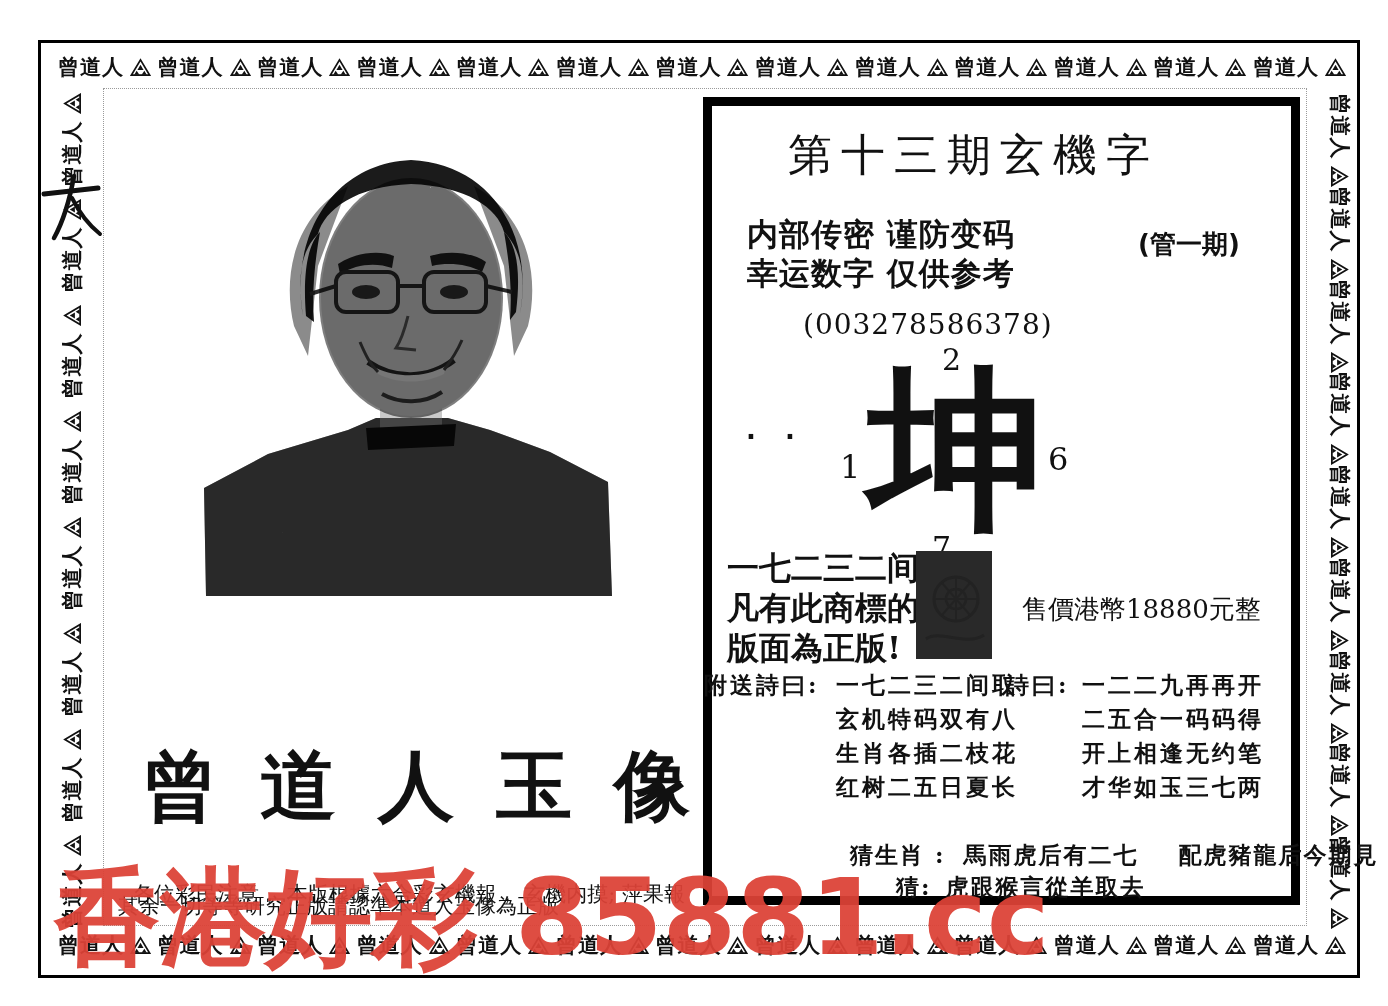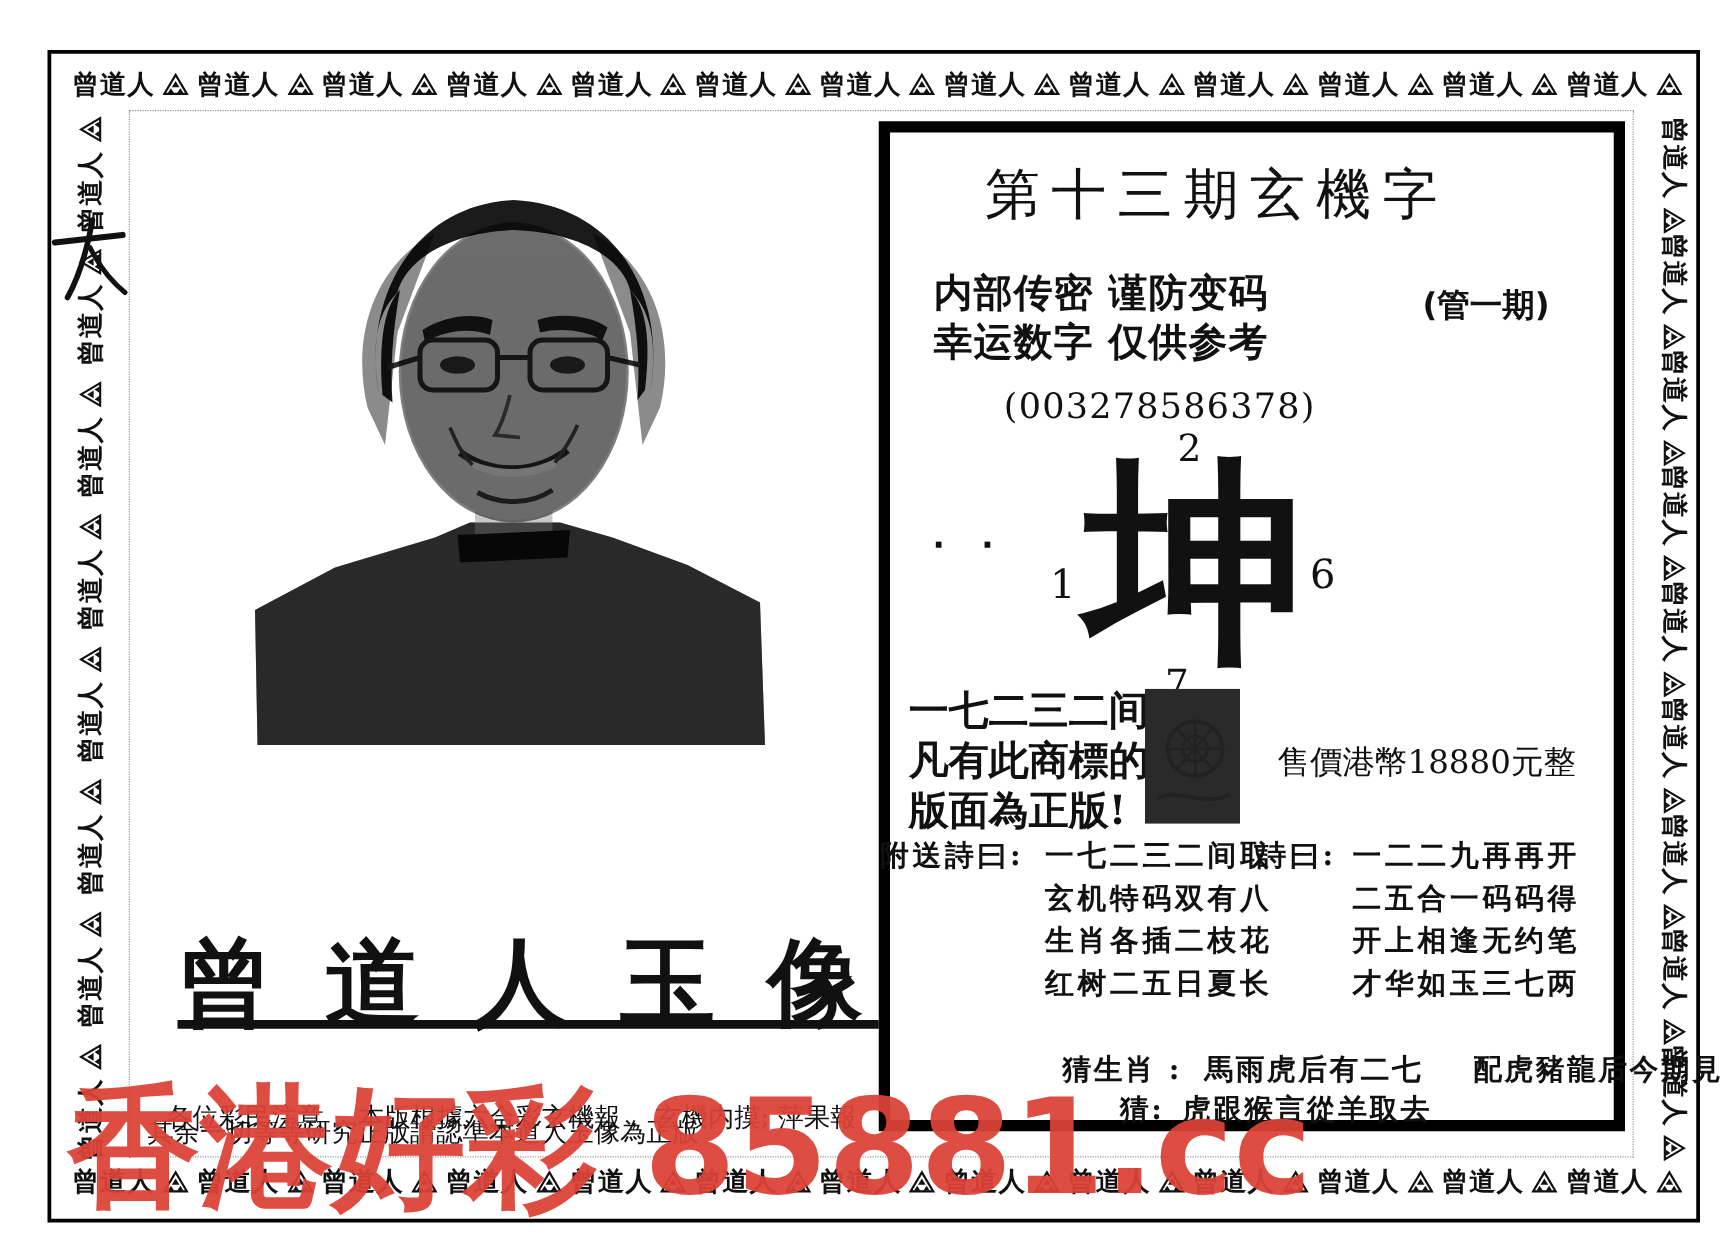--- a/index.html
+++ b/index.html
@@ -24,21 +24,21 @@
   .b-txt{font-size:21px;font-weight:bold;letter-spacing:1px;}
   .tri{width:21px;height:19px;flex:0 0 auto;}
   .vslot{position:relative;width:40px;height:92px;}
   .vslot .b-unit{position:absolute;left:50%;top:50%;width:96px;justify-content:center;}
   .bcol.left .b-unit{transform:translate(-50%,-50%) rotate(-90deg);}
   .bcol.right .b-unit{transform:translate(-50%,-50%) rotate(90deg);}
 
   
   .portrait{left:198px;top:146px;width:420px;height:458px;}
   .left-title{left:142px;top:744px;width:560px;font-family:"DejaVu Serif",serif;
-              font-size:76px;font-weight:900;letter-spacing:42px;white-space:nowrap;line-height:1.1;text-decoration:underline;}
+              font-size:76px;font-weight:900;letter-spacing:42px;white-space:nowrap;line-height:1.1;}
   .note1{left:133px;top:854px;font-family:"DejaVu Serif",serif;font-size:21px;white-space:nowrap;margin-top:26px;}
   .note2{left:118px;top:892px;font-family:"DejaVu Serif",serif;font-size:21px;white-space:nowrap;}
 
   
   .rbox{left:703px;top:97px;width:579px;height:790px;border:9px solid #000;background:#fff;z-index:5;}
   .rb{position:absolute;z-index:6;}
   .rb-title{left:788px;top:126px;font-family:"DejaVu Serif",serif;font-size:44px;font-weight:400;
             letter-spacing:9px;white-space:nowrap;}
   .rb-sub1{left:747px;top:214px;font-size:31px;font-weight:800;letter-spacing:1px;white-space:nowrap;}
   .rb-sub2{left:747px;top:253px;font-size:31px;font-weight:800;letter-spacing:1px;white-space:nowrap;}

